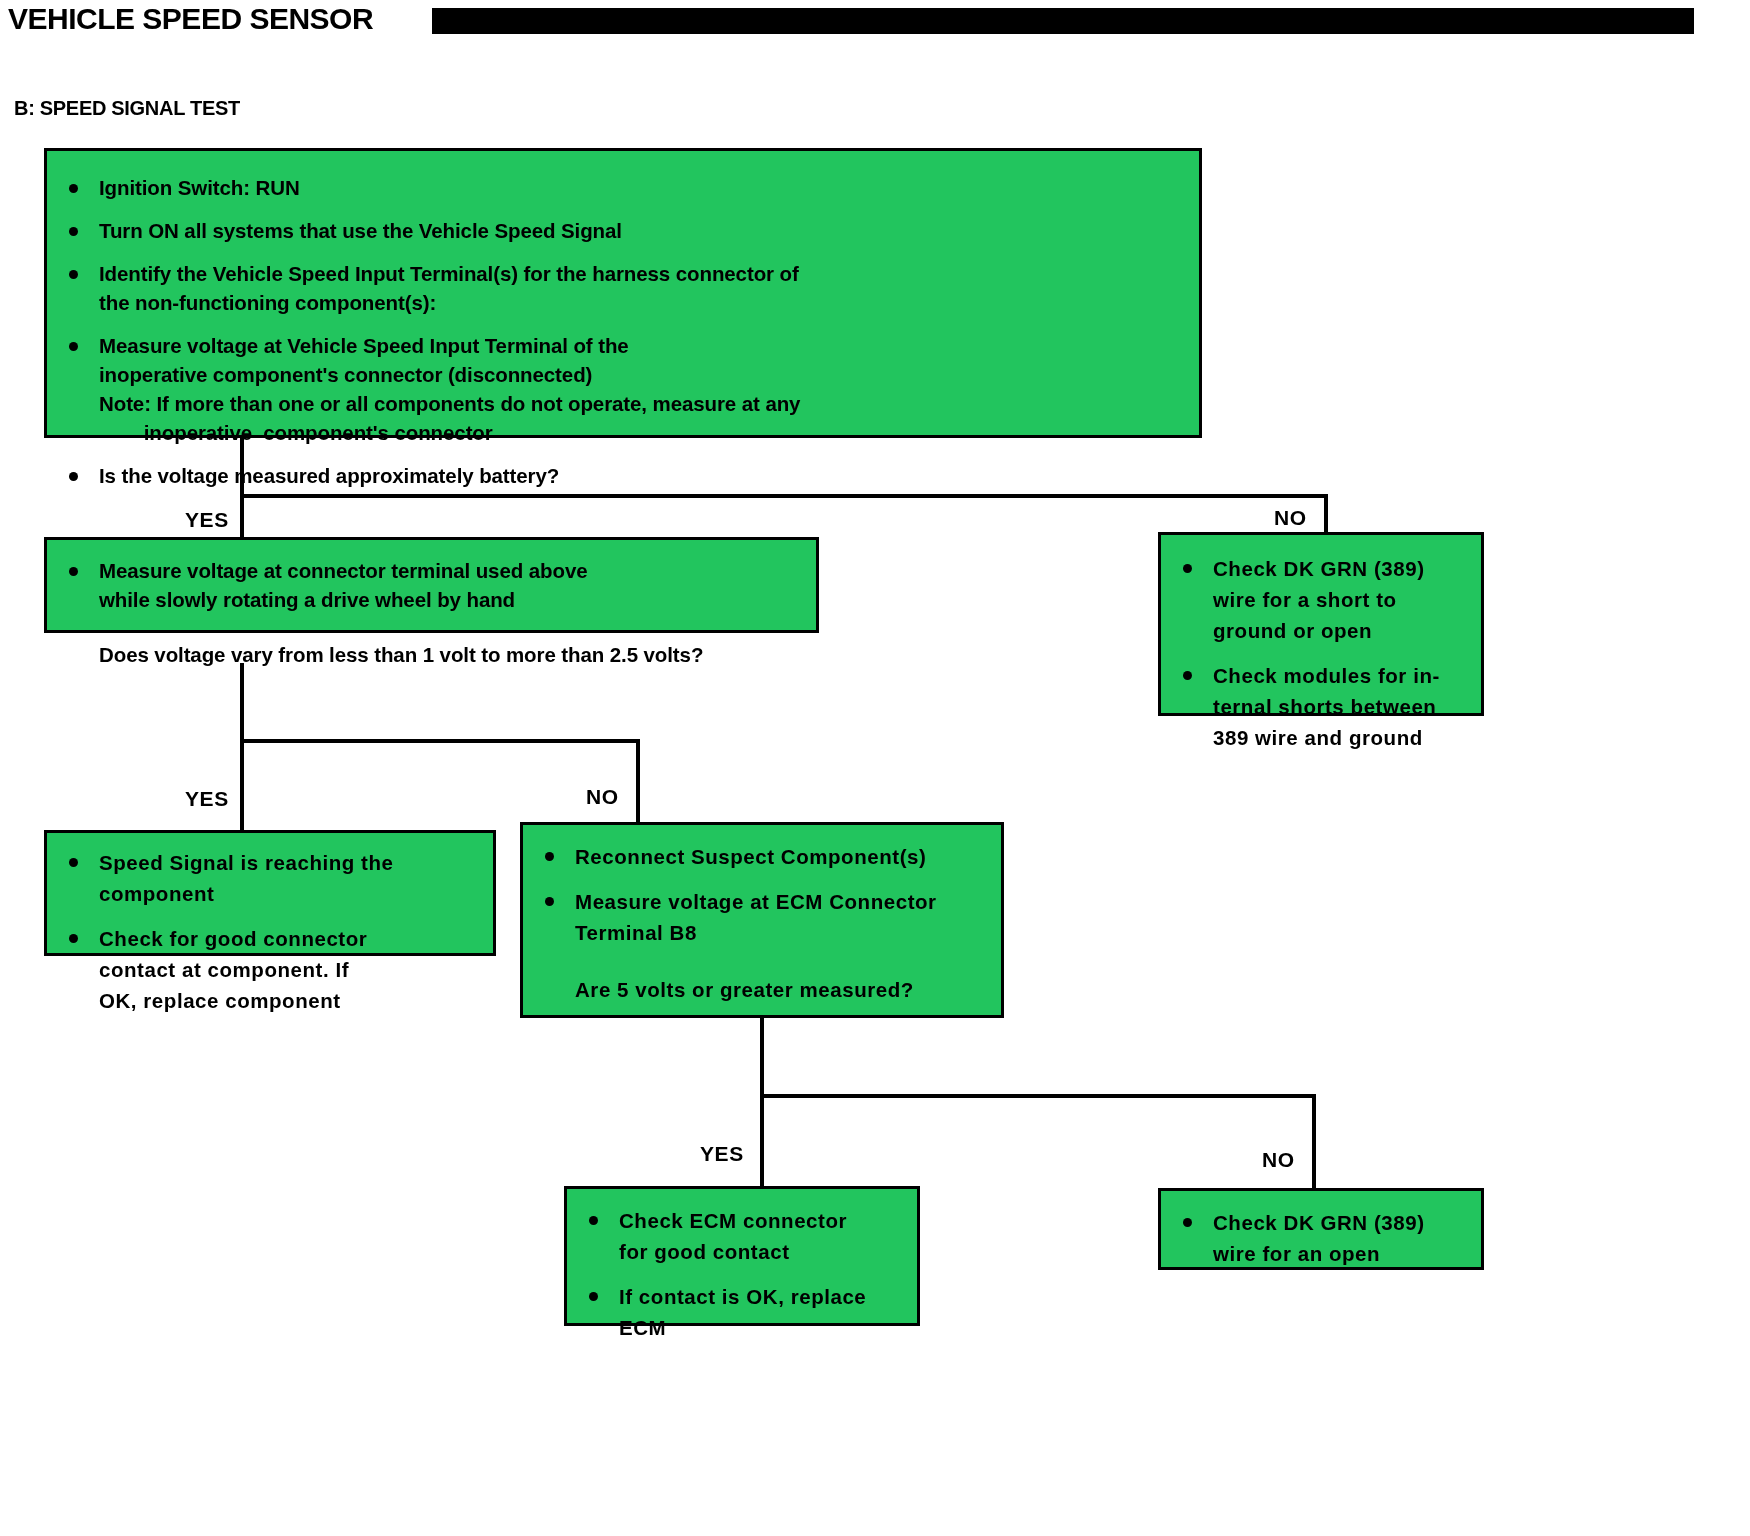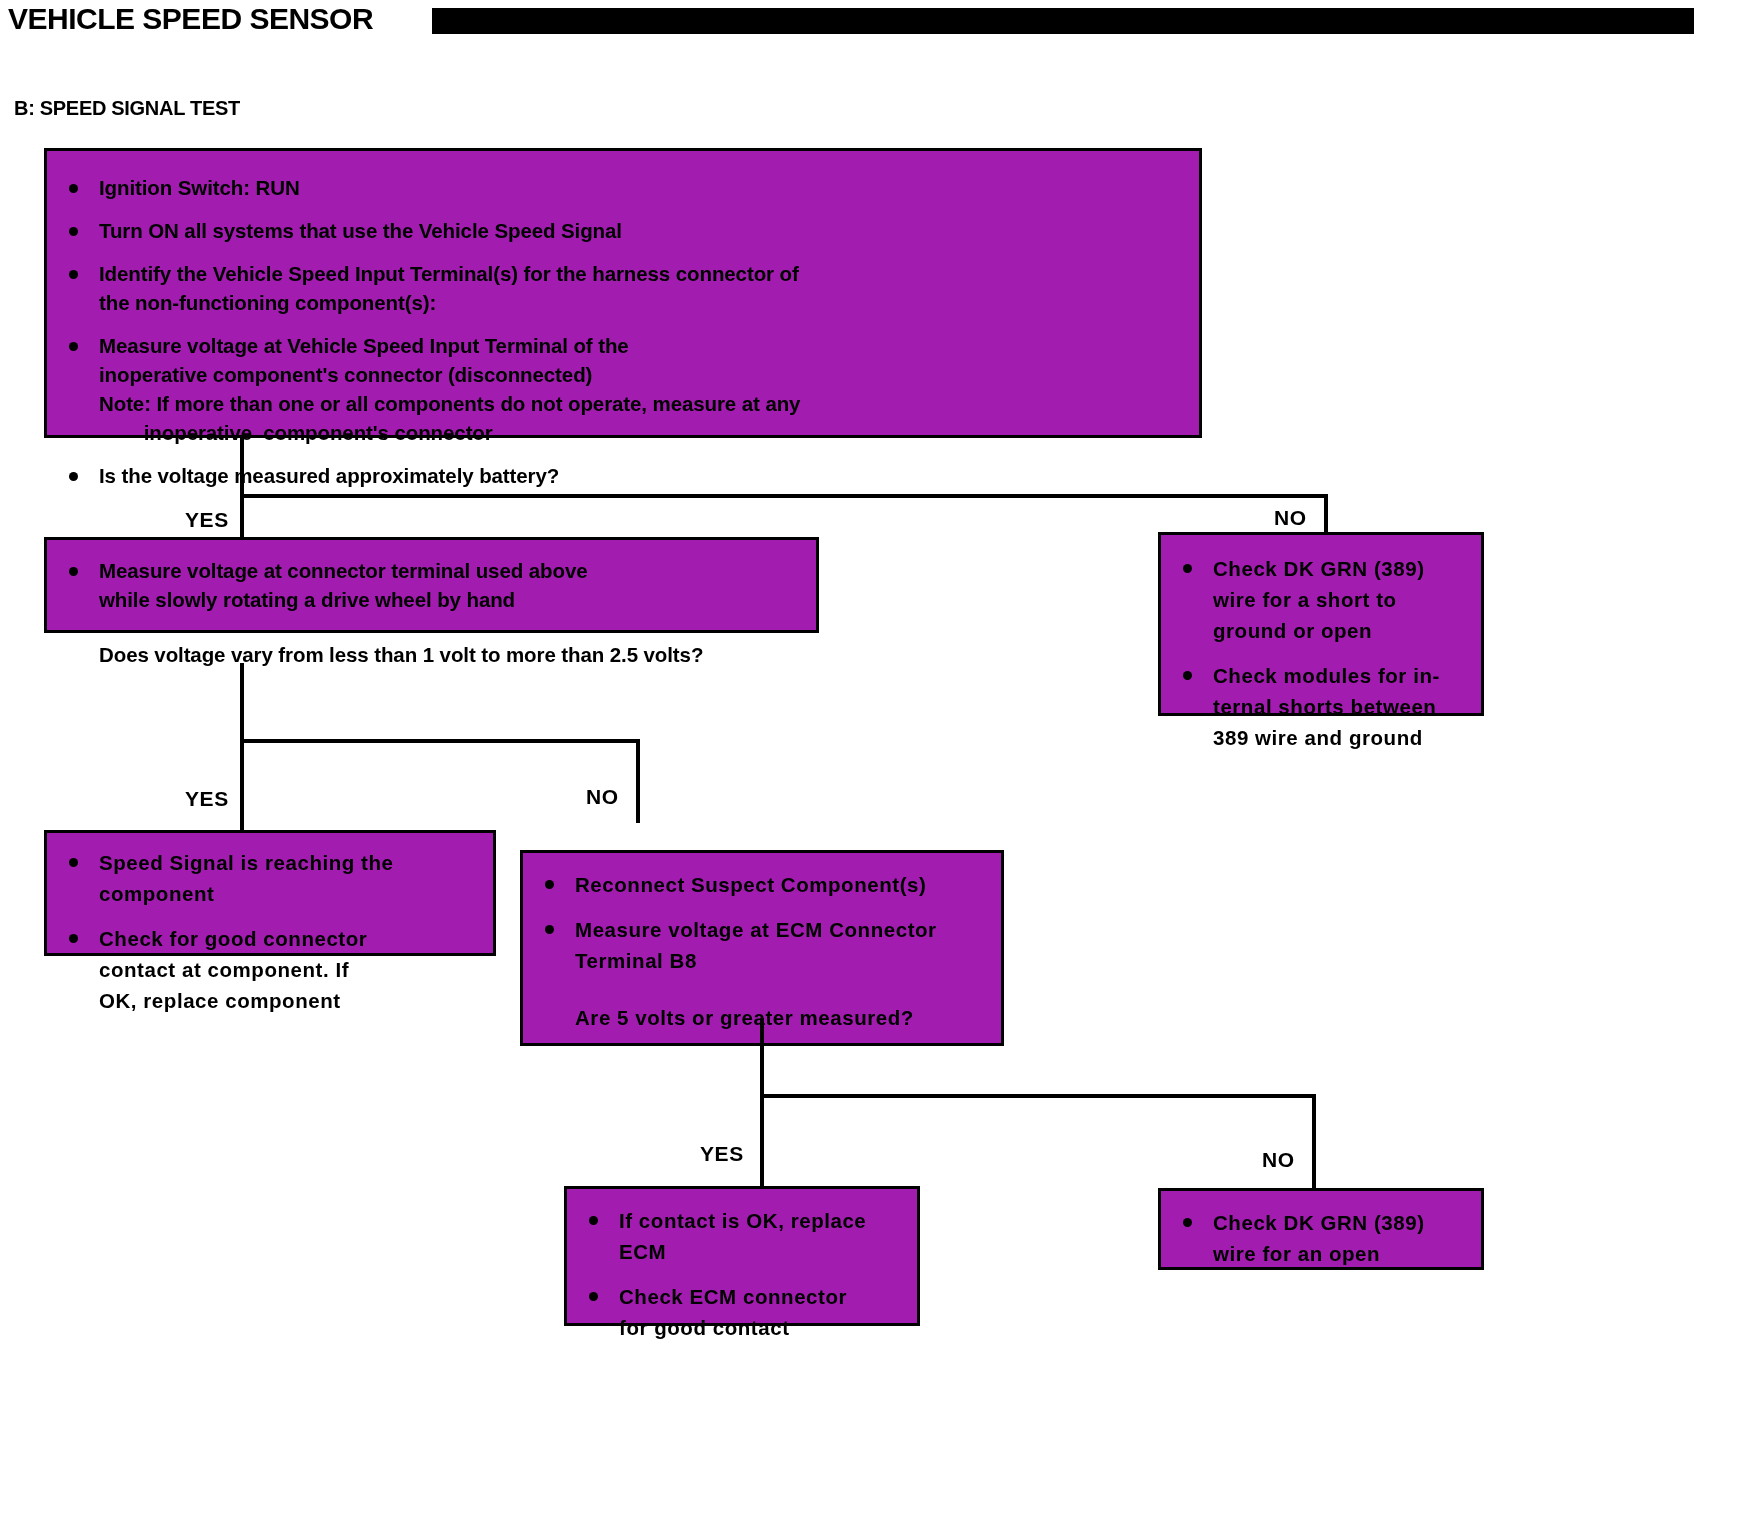--- a/index.html
+++ b/index.html
@@ -42,21 +42,21 @@
     font-weight: bold;
     letter-spacing: -0.3px;
     white-space: nowrap;
   }
 
   
   .box {
     position: absolute;
     border: 3px solid #000000;
     box-sizing: border-box;
-    background: #a21caf;
+    background: #22c55e;
   }
   .bullets {
     list-style: none;
     margin: 0;
     padding: 0;
   }
   .bullets li {
     position: relative;
     padding-left: 52px;
     margin: 0 0 14px 0;
@@ -199,21 +199,21 @@
     </li>
     <li>
         <span class="dot"></span>
       <span class="line">Check for good connector</span>
       <span class="line">contact at component. If</span>
       <span class="line">OK, replace component</span>
     </li>
   </ul>
 </div>
 
-<div class="box" style="left:520px; top:850px; width:484px; height:196px;">
+<div class="box" style="left:520px; top:822px; width:484px; height:196px;">
   <ul class="bullets wide" style="padding:16px 10px 0 0;">
     <li>
         <span class="dot"></span>
       <span class="line">Reconnect Suspect Component(s)</span>
     </li>
     <li>
         <span class="dot"></span>
       <span class="line">Measure voltage at ECM Connector</span>
       <span class="line">Terminal B8</span>
       <span class="q-line">Are 5 volts or greater measured?</span>
@@ -226,28 +226,28 @@
 <div class="vline" style="left:760px; top:1094px; width:4px; height:92px;"></div>
 <div class="vline" style="left:1312px; top:1094px; width:4px; height:94px;"></div>
 
 <div class="branch-label" style="left:700px; top:1142px;">YES</div>
 <div class="branch-label" style="left:1262px; top:1148px;">NO</div>
 
 <div class="box" style="left:564px; top:1186px; width:356px; height:140px;">
   <ul class="bullets wide" style="padding:16px 8px 0 0;">
     <li>
         <span class="dot"></span>
+      <span class="line">Check ECM connector</span>
+      <span class="line">for good contact</span>
+    </li>
+    <li>
+        <span class="dot"></span>
       <span class="line">If contact is OK, replace</span>
       <span class="line">ECM</span>
     </li>
-    <li>
-        <span class="dot"></span>
-      <span class="line">Check ECM connector</span>
-      <span class="line">for good contact</span>
-    </li>
   </ul>
 </div>
 
 <div class="box" style="left:1158px; top:1188px; width:326px; height:82px;">
   <ul class="bullets wide" style="padding:16px 10px 0 0;">
     <li>
         <span class="dot"></span>
       <span class="line">Check DK GRN (389)</span>
       <span class="line">wire for an open</span>
     </li>

